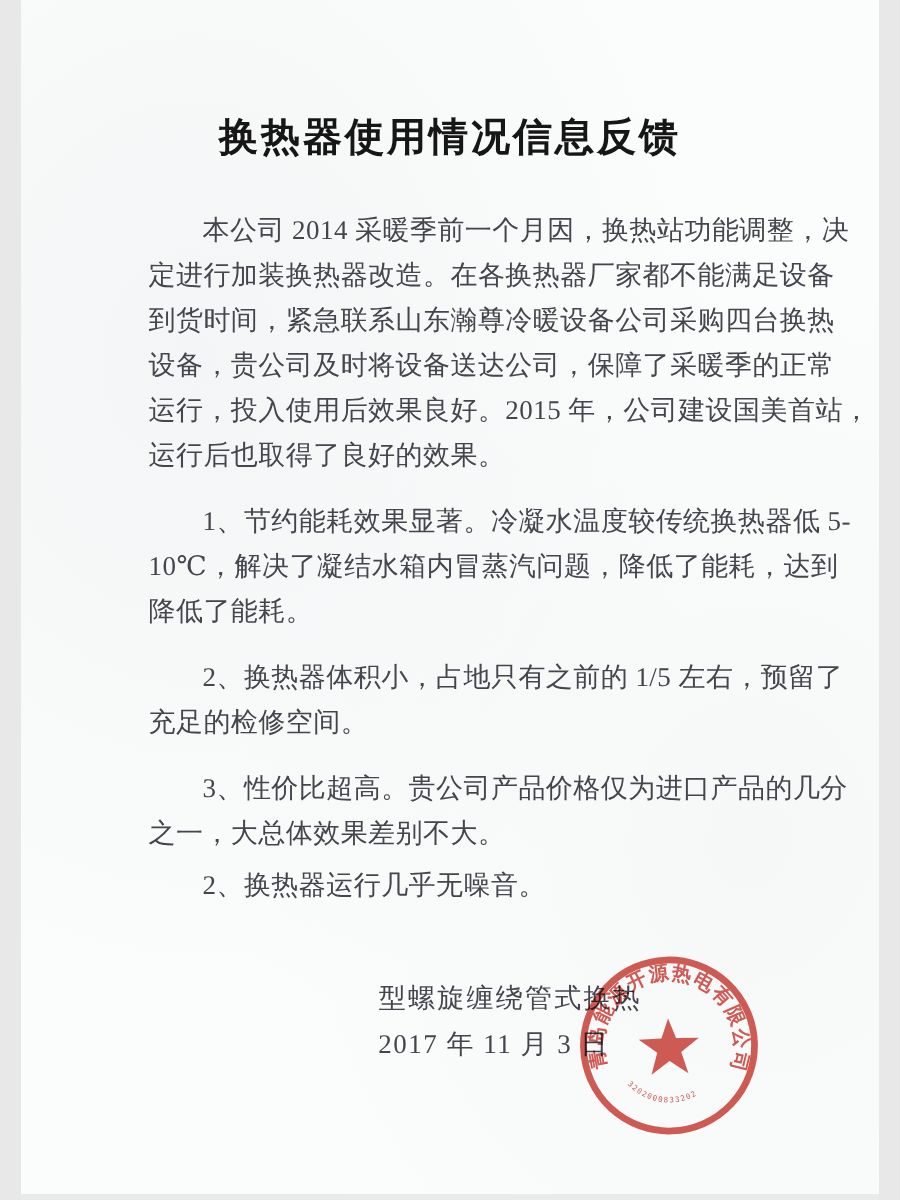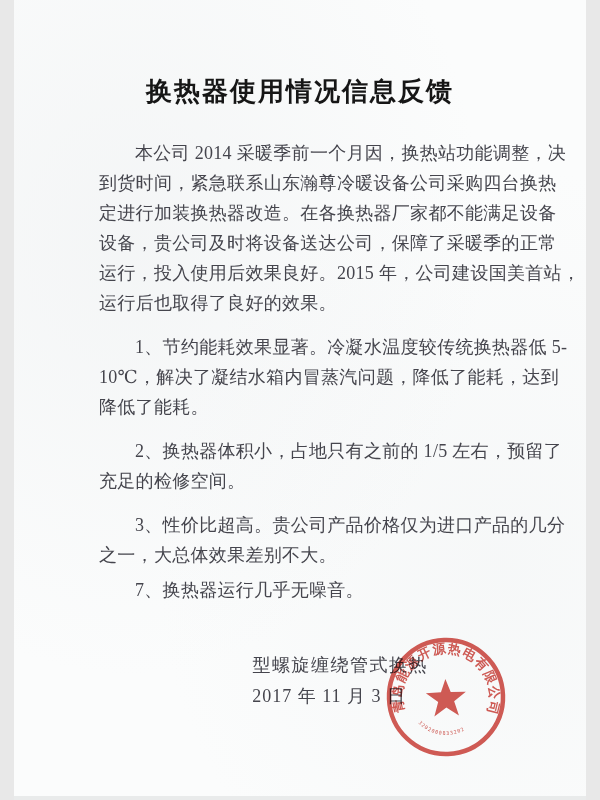--- a/index.html
+++ b/index.html
@@ -93,22 +93,22 @@
 <body>
 
 <div class="page">
 
   <h1 class="doc-title">换热器使用情况信息反馈</h1>
 
   <div class="doc-body">
 
     <div class="para">
       <div class="line indent">本公司 2014 采暖季前一个月因，换热站功能调整，决</div>
+      <div class="line">定进行加装换热器改造。在各换热器厂家都不能满足设备</div>
       <div class="line">到货时间，紧急联系山东瀚尊冷暖设备公司采购四台换热</div>
-      <div class="line">定进行加装换热器改造。在各换热器厂家都不能满足设备</div>
       <div class="line">设备，贵公司及时将设备送达公司，保障了采暖季的正常</div>
       <div class="line">运行，投入使用后效果良好。2015 年，公司建设国美首站，</div>
       <div class="line">运行后也取得了良好的效果。</div>
     </div>
 
     <div class="para">
       <div class="line indent">1、节约能耗效果显著。冷凝水温度较传统换热器低 5-</div>
       <div class="line">10℃，解决了凝结水箱内冒蒸汽问题，降低了能耗，达到</div>
       <div class="line">降低了能耗。</div>
     </div>
@@ -117,21 +117,21 @@
       <div class="line indent">2、换热器体积小，占地只有之前的 1/5 左右，预留了</div>
       <div class="line">充足的检修空间。</div>
     </div>
 
     <div class="para">
       <div class="line indent">3、性价比超高。贵公司产品价格仅为进口产品的几分</div>
       <div class="line">之一，大总体效果差别不大。</div>
     </div>
 
     <div class="para tight">
-      <div class="line indent">7、换热器运行几乎无噪音。</div>
+      <div class="line indent">2、换热器运行几乎无噪音。</div>
     </div>
 
     <div class="sign-block">
       <div class="sign-company">型螺旋缠绕管式换热</div>
       <div class="sign-date">2017 年 11 月 3 日</div>
     </div>
 
   </div>
 
   <svg class="stamp" viewBox="0 0 126 126" xmlns="http://www.w3.org/2000/svg">

